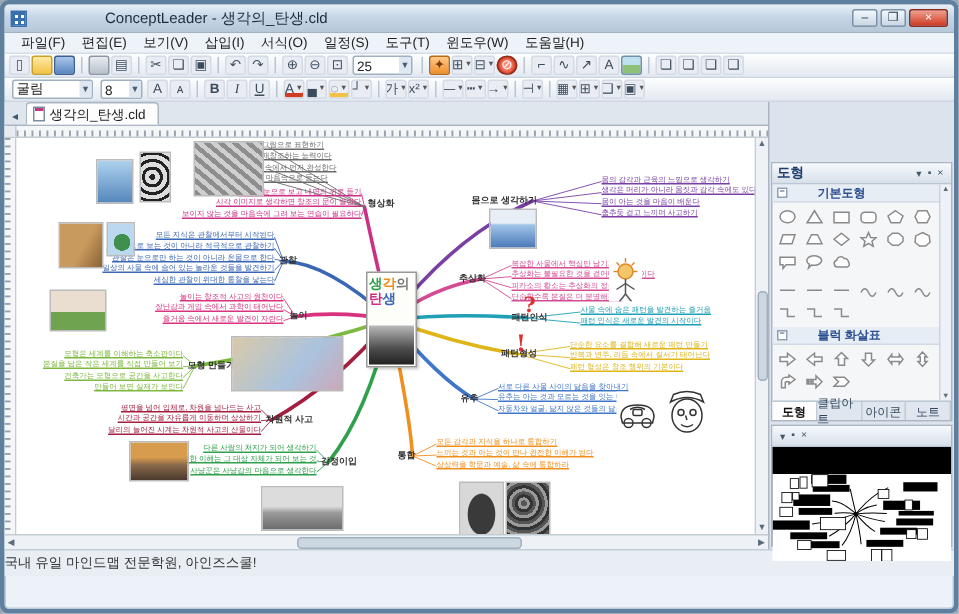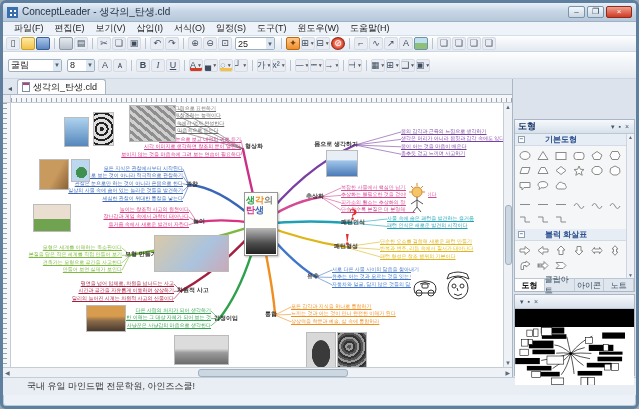--- a/index.html
+++ b/index.html
@@ -3,31 +3,31 @@
 <meta charset="utf-8">
 <style>
   html,body{margin:0;padding:0;background:#9aa8b6;font-family:"Liberation Sans","DejaVu Sans",sans-serif;}
   *{box-sizing:border-box;}
   .window{position:relative;width:639px;height:409px;background:#edf2f8;border:3px solid #5f7f9e;border-radius:6px;overflow:hidden;box-shadow:inset 0 0 0 1px #b9cad9;}
   
   .titlebar{height:19px;display:flex;align-items:center;padding:0 4px;gap:4px;
     background:linear-gradient(#e8f0f8,#c7d6e6 45%,#b6c8da);border-bottom:1px solid #9fb2c4;}
   .app-icon{width:11px;height:11px;background:#fff;border:1px solid #3a6fae;display:inline-block;
     background-image:linear-gradient(#3a6fae 2px,transparent 2px),linear-gradient(90deg,#3a6fae 2px,transparent 2px);background-size:4px 4px;}
-  .title-text{font-size:10px;color:#1e2e3e;flex:1;white-space:nowrap;overflow:hidden;}
+  .title-text{font-size:10px;color:#1e2e3e;flex:1;white-space:nowrap;overflow:hidden;margin-left:48px;}
   .winbtns{display:flex;gap:2px;}
   .winbtn{width:17px;height:12px;border-radius:2px;border:1px solid #7d93a8;font-size:8px;line-height:10px;text-align:center;color:#23364a;background:linear-gradient(#f4f8fc,#c9d6e4);}
   .winbtn.close{background:linear-gradient(#f0a08e,#cf3a24);color:#fff;border-color:#8e2c1c;width:26px;}
   
   .menubar{height:14px;display:flex;align-items:center;padding:0 6px;gap:1px;background:#eef3f9;border-bottom:1px solid #d4dde8;}
   .menu-item{font-size:9px;color:#222;padding:1px 5px;white-space:nowrap;}
   
   .toolbar{display:flex;align-items:center;padding:1px 3px;background:linear-gradient(#fdfefe,#e3e9f1);border-bottom:1px solid #cdd6e2;gap:1px;}
   .toolbar.row1{height:16px;}
-  .toolbar.row2{height:27px;}
+  .toolbar.row2{height:16px;}
   .tbsep{width:1px;height:11px;background:#b9c4d1;margin:0 3px;}
   .tbicon{width:14px;height:13px;display:inline-flex;align-items:center;justify-content:center;
     font-size:9px;color:#3c4c5c;border-radius:2px;background:#e9edf3;border:1px solid #d4dbe4;overflow:hidden;line-height:1;}
   .tbicon .dd{font-size:5px;margin-left:1px;color:#555;}
   .combo{height:13px;background:#fff;border:1px solid #9fb0c0;border-radius:2px;display:inline-flex;align-items:center;font-size:9px;color:#222;padding:0 2px;gap:2px;margin:0 2px;}
   .combo .arrow{font-size:6px;color:#4a6078;background:#dfe7f0;align-self:stretch;display:flex;align-items:center;padding:0 1px;margin-right:-2px;}
   [data-name="open-button"]{background:linear-gradient(#ffeaa6,#f3c245);border-color:#c9a227;}
   [data-name="save-button"]{background:linear-gradient(#aac6ea,#5c86c0);border-color:#3c5f93;}
   [data-name="print-button"]{background:linear-gradient(#e8ecf0,#b7c0ca);border-color:#8d99a6;}
   [data-name="format-painter-button"]{background:linear-gradient(#ffc98c,#ef8f2a);border-color:#b96a12;color:#7a3c00;}
@@ -92,21 +92,21 @@
   .sec-toggle{width:7px;height:7px;border:1px solid #8fa0b2;font-size:6px;line-height:5px;text-align:center;color:#44586c;background:#fff;}
   .shape-grid{display:flex;flex-wrap:wrap;padding:2px 1px;}
   .shape-cell{width:18px;height:15px;display:flex;align-items:center;justify-content:center;}
   .panel-vscroll{width:8px;background:#eef1f5;border-left:1px solid #ccd4de;display:flex;flex-direction:column;justify-content:space-between;align-items:center;font-size:5px;color:#5a6b7c;}
   .panel-tabs{height:13px;display:flex;align-items:stretch;background:#dfe6ee;border-top:1px solid #bcc7d4;}
   .panel-tab{flex:1;font-size:8px;color:#33475c;display:flex;align-items:center;justify-content:center;border-right:1px solid #c2ccd8;}
   .panel-tab.active{background:#fdfdfd;font-weight:bold;color:#111;}
   .overview-body{flex:1;background:#000;position:relative;}
   .ov-page{position:absolute;left:0;right:0;top:18px;height:58px;background:#fff;}
   
-  .statusbar1{height:18px;background:#e9eef4;border-top:1px solid #c3cdd8;display:flex;align-items:center;padding:0 24px;}
+  .statusbar1{height:18px;background:#e9eef4;border-top:1px solid #c3cdd8;display:flex;align-items:center;padding:0 0;}
   .status-msg{font-size:9px;color:#333;}
   .statusbar2{height:17px;background:#e3e9f0;display:flex;align-items:center;justify-content:flex-end;gap:8px;padding:0 10px;}
   .indicator{font-size:8px;color:#aab4be;}
   .indicator.active{color:#222;font-weight:bold;}
 </style>
 </head>
 <body>
 
 <div class="window" data-name="app-window">
 

